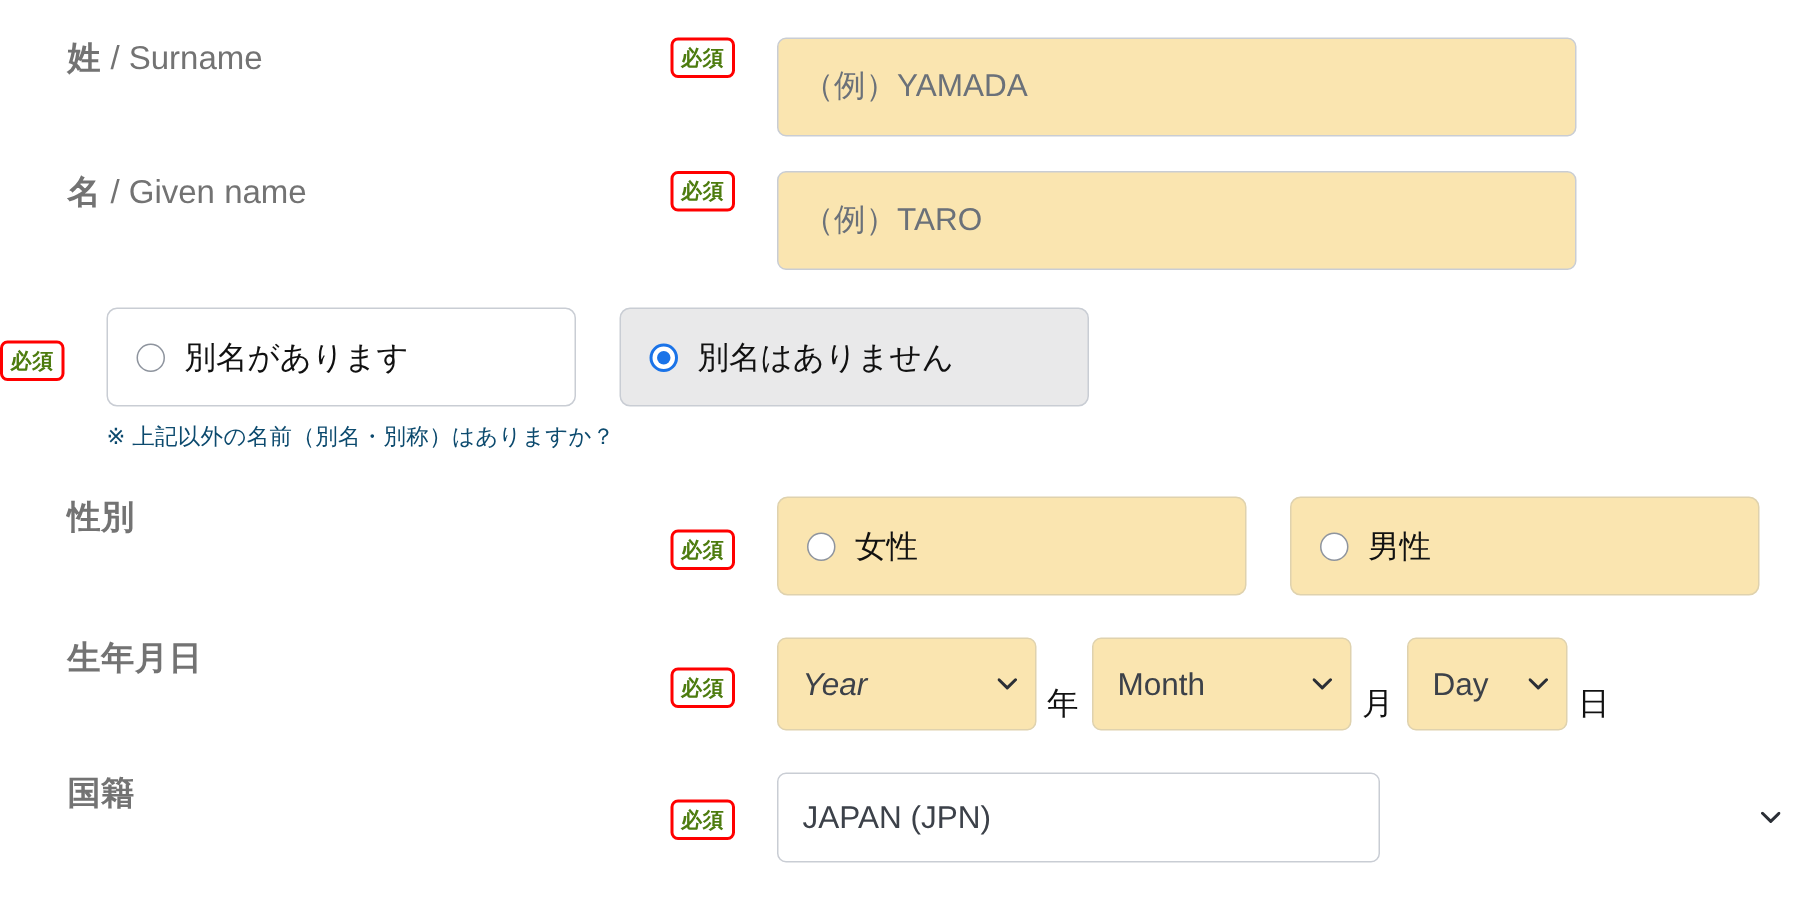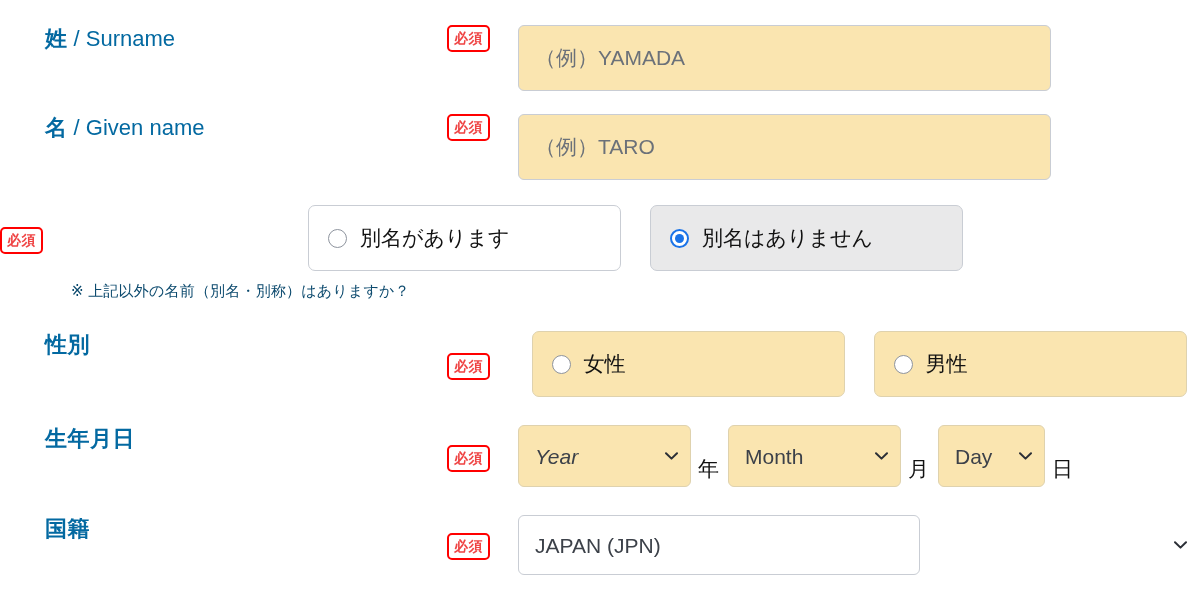--- a/index.html
+++ b/index.html
@@ -32,21 +32,21 @@
     display: flex;
     align-items: flex-start;
   }
 
   .label-cell {
     width: 447px;
     flex: 0 0 447px;
     padding-left: 45px;
     font-size: 22px;
     line-height: 1.3;
-    color: #0369a1;
+    color: #737373;
     white-space: nowrap;
   }
   .label-jp {
     font-weight: 700;
     letter-spacing: 0.5px;
   }
   .label-en {
     font-weight: 400;
   }
 
@@ -54,21 +54,21 @@
     width: 71px;
     flex: 0 0 71px;
     display: flex;
     justify-content: flex-start;
   }
 
   .req-badge {
     display: inline-block;
     border: 2px solid #ff0000;
     border-radius: 5px;
-    color: #ef4444;
+    color: #4d7c0f;
     background: #ffffff;
     font-size: 14px;
     font-weight: 700;
     line-height: 1;
     padding: 4px 5px 5px 5px;
     letter-spacing: 0.5px;
     white-space: nowrap;
   }
 
   .field-cell {
@@ -93,21 +93,20 @@
   }
   .text-input::placeholder {
     color: #6b7179;
     opacity: 1;
   }
 
   
   .option-group {
     display: flex;
     gap: 29px;
-    justify-content: center;
   }
   .option-box {
     width: 313px;
     height: 66px;
     border: 1px solid #c9cdd4;
     border-radius: 7px;
     display: flex;
     align-items: center;
     padding-left: 19px;
     cursor: pointer;

